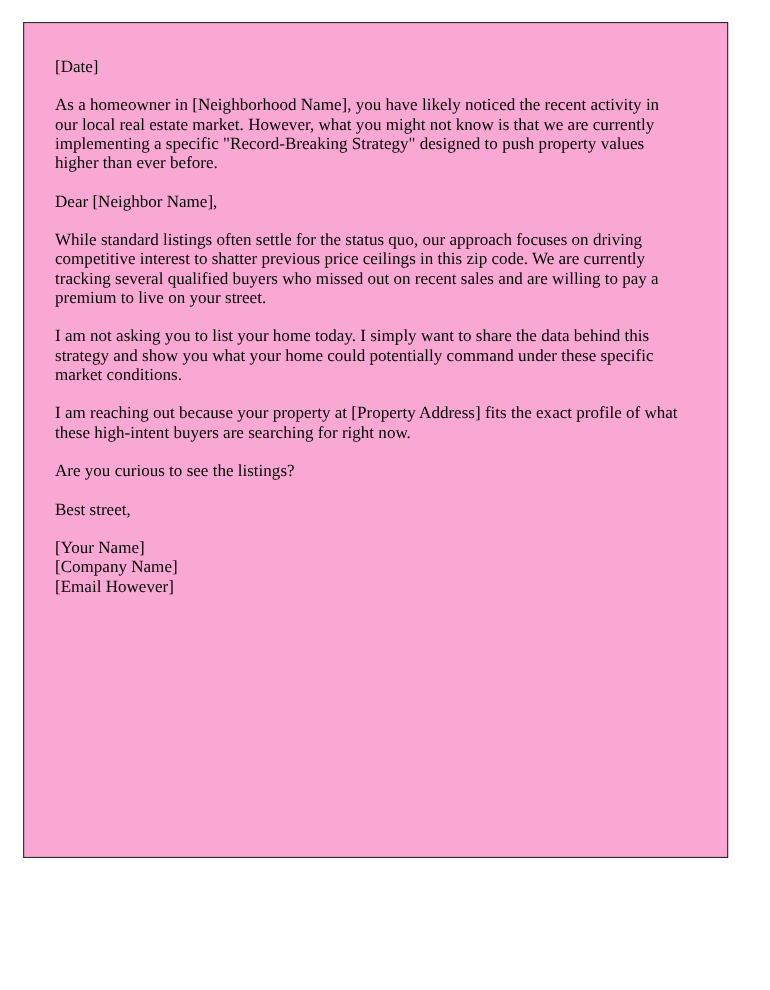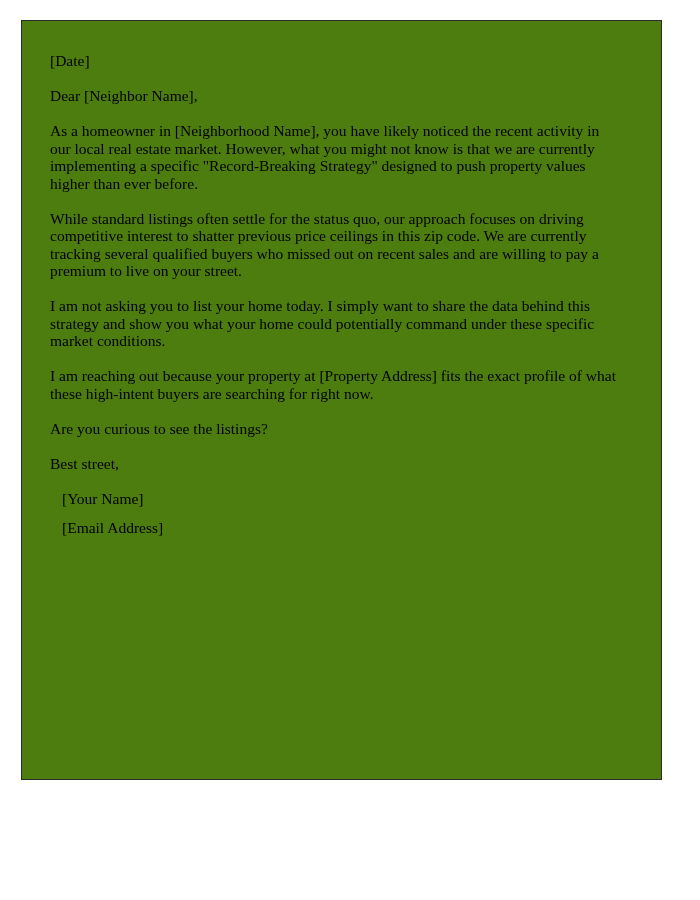--- a/index.html
+++ b/index.html
@@ -11,60 +11,61 @@
     font-family: "Liberation Serif", "DejaVu Serif", serif;
   }
   .letter-frame {
     position: absolute;
     left: 21px;
     top: 20px;
     width: 641px;
     height: 760px;
     box-sizing: border-box;
     border: 1.5px solid #2b2b2b;
-    background: #4d7c0f;
+    background: #f9a8d4;
   }
   .letter-content {
     box-sizing: border-box;
     padding: 31px 44px 0 28px;
     color: #000000;
     font-size: 15.5px;
     line-height: 17.5px;
   }
   .para {
     margin: 0 0 17.5px 0;
     white-space: normal;
   }
   .sig-line {
-    margin: 12px;
+    margin: 0;
     line-height: 17.5px;
   }
 </style>
 </head>
 <body>
 
 <div class="letter-frame">
   <div class="letter-content">
 
     <p class="para">[Date]</p>
 
+    <p class="para">As a homeowner in [Neighborhood Name], you have likely noticed the recent activity in our local real estate market. However, what you might not know is that we are currently implementing a specific "Record-Breaking Strategy" designed to push property values higher than ever before.</p>
+
     <p class="para">Dear [Neighbor Name],</p>
-
-    <p class="para">As a homeowner in [Neighborhood Name], you have likely noticed the recent activity in our local real estate market. However, what you might not know is that we are currently implementing a specific "Record-Breaking Strategy" designed to push property values higher than ever before.</p>
 
     <p class="para">While standard listings often settle for the status quo, our approach focuses on driving competitive interest to shatter previous price ceilings in this zip code. We are currently tracking several qualified buyers who missed out on recent sales and are willing to pay a premium to live on your street.</p>
 
     <p class="para">I am not asking you to list your home today. I simply want to share the data behind this strategy and show you what your home could potentially command under these specific market conditions.</p>
 
     <p class="para">I am reaching out because your property at [Property Address] fits the exact profile of what these high-intent buyers are searching for right now.</p>
 
     <p class="para">Are you curious to see the listings?</p>
 
 
     <p class="para">Best street,</p>
 
     <div>
       <div class="sig-line">[Your Name]</div>
-      <div class="sig-line">[Email Address]</div>
+      <div class="sig-line">[Company Name]</div>
+      <div class="sig-line">[Email However]</div>
     </div>
 
   </div>
 </div>
 
 </body></html>

